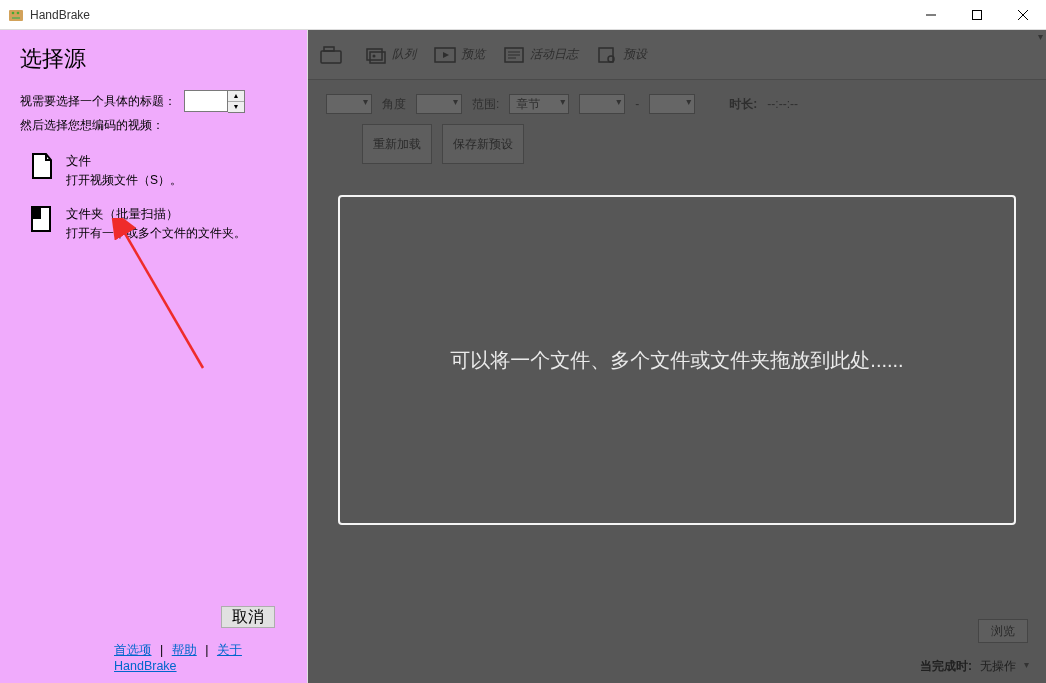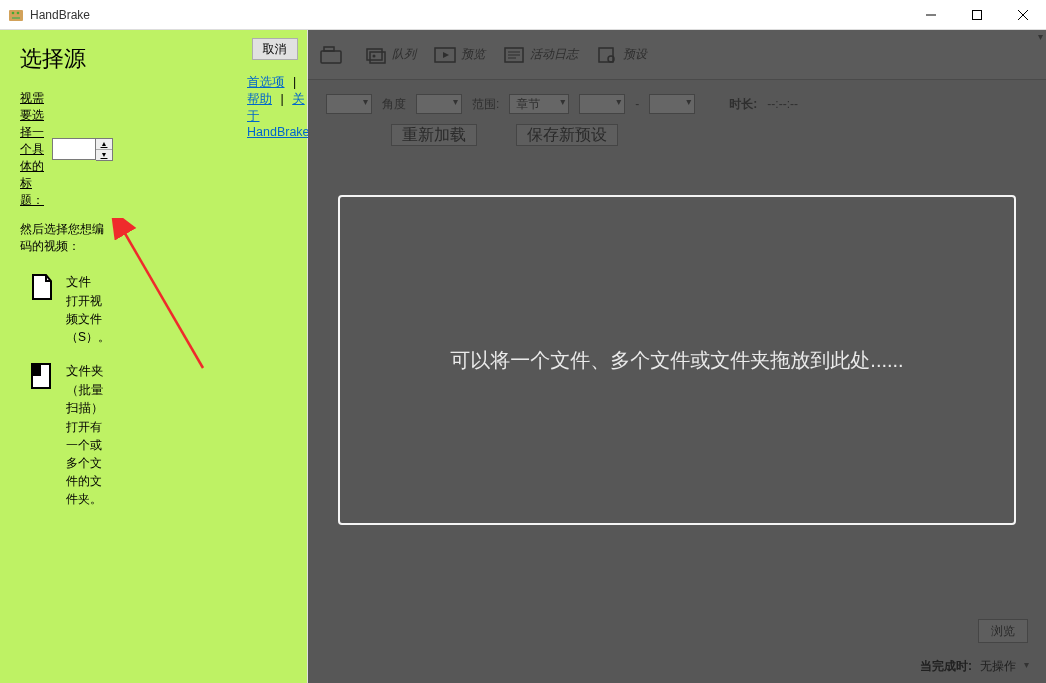--- a/index.html
+++ b/index.html
@@ -13,31 +13,31 @@
   .titlebar .app-icon { width: 16px; height: 16px; margin: 0 6px 0 8px; }
   .titlebar .title { flex: 1; }
   .titlebar .win-btn {
     width: 46px; height: 30px; display: flex; align-items: center; justify-content: center;
     font-size: 10px; color: #333;
   }
 
   
   .root { display: flex; height: calc(683px - 30px); background: #fff; }
   .left-panel {
-    width: 308px; background: #bef264; border-right: 1px solid #e0e0e0;
-    display: flex; flex-direction: row; position: relative;
+    width: 308px; background: #f0abfc; border-right: 1px solid #e0e0e0;
+    display: flex; flex-direction: column; position: relative;
   }
   .right-panel {
     flex: 1; position: relative; background: #575757; 
   }
 
   
   .lp-inner { padding: 14px 20px 0 20px; flex: 1; position: relative; }
   .lp-heading { font-size: 22px; color: #000; margin-bottom: 16px; }
-  .lp-row { display: flex; align-items: center; font-size: 12px; color: #000; margin-bottom: 12px; text-decoration: underline; }
+  .lp-row { display: flex; align-items: center; font-size: 12px; color: #000; margin-bottom: 4px; }
   .lp-row .spinner {
     display: inline-flex; margin-left: 8px;
   }
   .spinner input {
     width: 44px; height: 22px; border: 1px solid #7a7a7a; padding: 0 4px; font-size: 12px;
   }
   .spinner .spin-btns { display: flex; flex-direction: column; border: 1px solid #7a7a7a; border-left: none; }
   .spinner .spin-btns div {
     width: 16px; height: 10.5px; background: #efefef; font-size: 7px; display:flex; align-items:center; justify-content:center;
     border-bottom: 1px solid #aaa;
@@ -53,21 +53,21 @@
   .src-option .src-desc  { font-size: 12px;  color: #000; line-height: 1.5; }
 
   
   .arrow-anno { position: absolute; left: 108px; top: 188px; pointer-events: none; }
 
   
   .lp-bottom { padding: 8px 20px 10px 0; }
   .lp-cancel-row { display: flex; justify-content: flex-end; padding: 0 12px 14px 0; }
   .btn {
     min-width: 44px; height: 22px; padding: 0 10px; border: 1px solid #adadad; background: #e1e1e1;
-    font-size: 12px; color: #000;
+    font-size: 16px; color: #000;
   }
   .lp-links { font-size: 12.5px; color: #0066cc; padding: 0 0 0 114px; }
   .lp-links a { color: #0066cc; text-decoration: underline; cursor: pointer; }
   .lp-links .sep { color: #000; padding: 0 5px; text-decoration: none; }
 
   
   .dim { color: #2e2e2e; }
   .rp-toolbar {
     height: 50px; border-bottom: 1px solid #4a4a4a; display: flex; align-items: center;
     padding-left: 6px; gap: 6px; background: #5b5b5b; font-style: italic;
@@ -82,23 +82,22 @@
     display: inline-flex; align-items: center; padding: 0 16px 0 6px; position: relative;
   }
   .combo::after {
     content: "▾"; position: absolute; right: 3px; top: 1px; font-size: 10px; color: #333;
   }
   .rp-row .lbl { color: #2f2f2f; }
   .rp-row .txt { color: #2f2f2f; }
 
   .rp-row2 { display: flex; align-items: center; gap: 10px; padding: 10px 18px; }
   .ghost-btn {
-    border: 1px solid #454545; background: #5e5e5e; color: #2a2a2a; height: 22px; padding: 0 10px;
-    font-size: 16px;
-    margin-left: 29px;
+    border: 1px solid #454545; background: #5e5e5e; color: #2a2a2a; height: 40px; padding: 0 10px;
+    font-size: 12px;
   }
 
   .drop-zone {
     position: absolute; left: 30px; right: 30px; top: 165px; height: 330px;
     border: 2px solid #f5f5f5; border-radius: 4px;
     display: flex; align-items: center; justify-content: center;
     color: #eaeaea; font-size: 20px; background: transparent;
   }
 
   .rp-browse {

